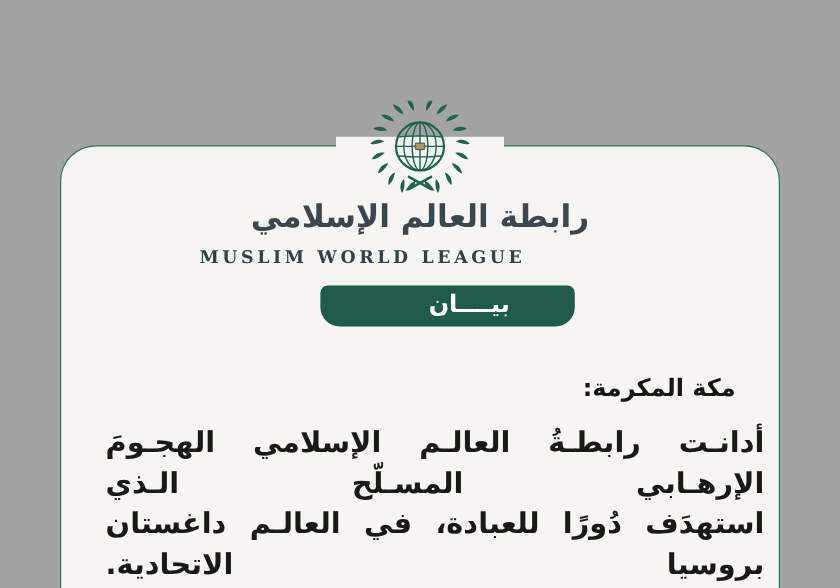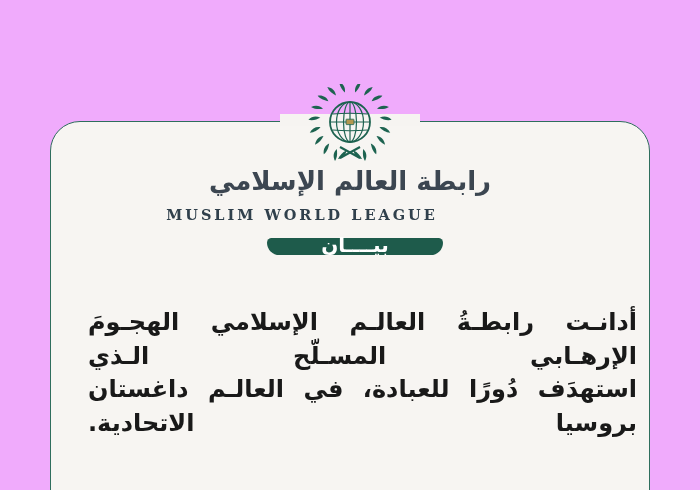--- a/index.html
+++ b/index.html
@@ -2,21 +2,21 @@
 <html lang="ar"><head>
 <meta charset="utf-8">
 <style>
   html, body {
     margin: 0; padding: 0;
     width: 700px; height: 490px;
     overflow: hidden;
     background: #f6f4f1;
     font-family: "DejaVu Sans", sans-serif;
   }
-  .stage { position: relative; width: 700px; height: 490px; background: #f0abfc; }
+  .stage { position: relative; width: 700px; height: 490px; background: #a3a3a3; }
 
   
   .card {
     position: absolute;
     left: 50px; top: 121px;
     width: 600px; height: 430px;
     border: 1.5px solid #2f6e5d;
     border-radius: 30px;
     box-sizing: border-box;
     background: #f7f5f2;
@@ -53,25 +53,26 @@
     font-family: "DejaVu Serif", serif;
     font-size: 14.5px; font-weight: bold;
     letter-spacing: 3px;
     color: #30404c;
     z-index: 3;
   }
 
   .banner {
     position: absolute;
     left: 267px; top: 238px;
-    width: 176px; height: 17px;
+    width: 176px; height: 34px;
     background: #1e5b4b;
     border-radius: 6px 6px 16px 16px;
     display: flex; align-items: center; justify-content: center;
     z-index: 3;
+    padding-left: 36px;
   }
   .banner span {
     color: #ffffff;
     font-size: 20px; font-weight: bold;
     direction: rtl;
     line-height: 1;
     padding-bottom: 4px;
   }
 
   .content {
@@ -148,20 +149,21 @@
   </svg>
 
   <div class="arabic-wordmark">رابطة العالم الإسلامي</div>
   <div class="latin-wordmark">MUSLIM WORLD LEAGUE</div>
 
   <div class="banner">
     <span>بيــــان</span>
   </div>
 
   <div class="content">
+    <div class="dateline">مكة المكرمة:</div>
 
     <div class="para">
       <div class="tline">أدانـت رابطـةُ العالـم الإسلامي الهجـومَ الإرهـابي المسـلّح الـذي</div>
       <div class="tline">استهدَف دُورًا للعبادة، في العالـم داغستان بروسيا الاتحادية.</div>
     </div>
 
   </div>
 
 </div>
 

